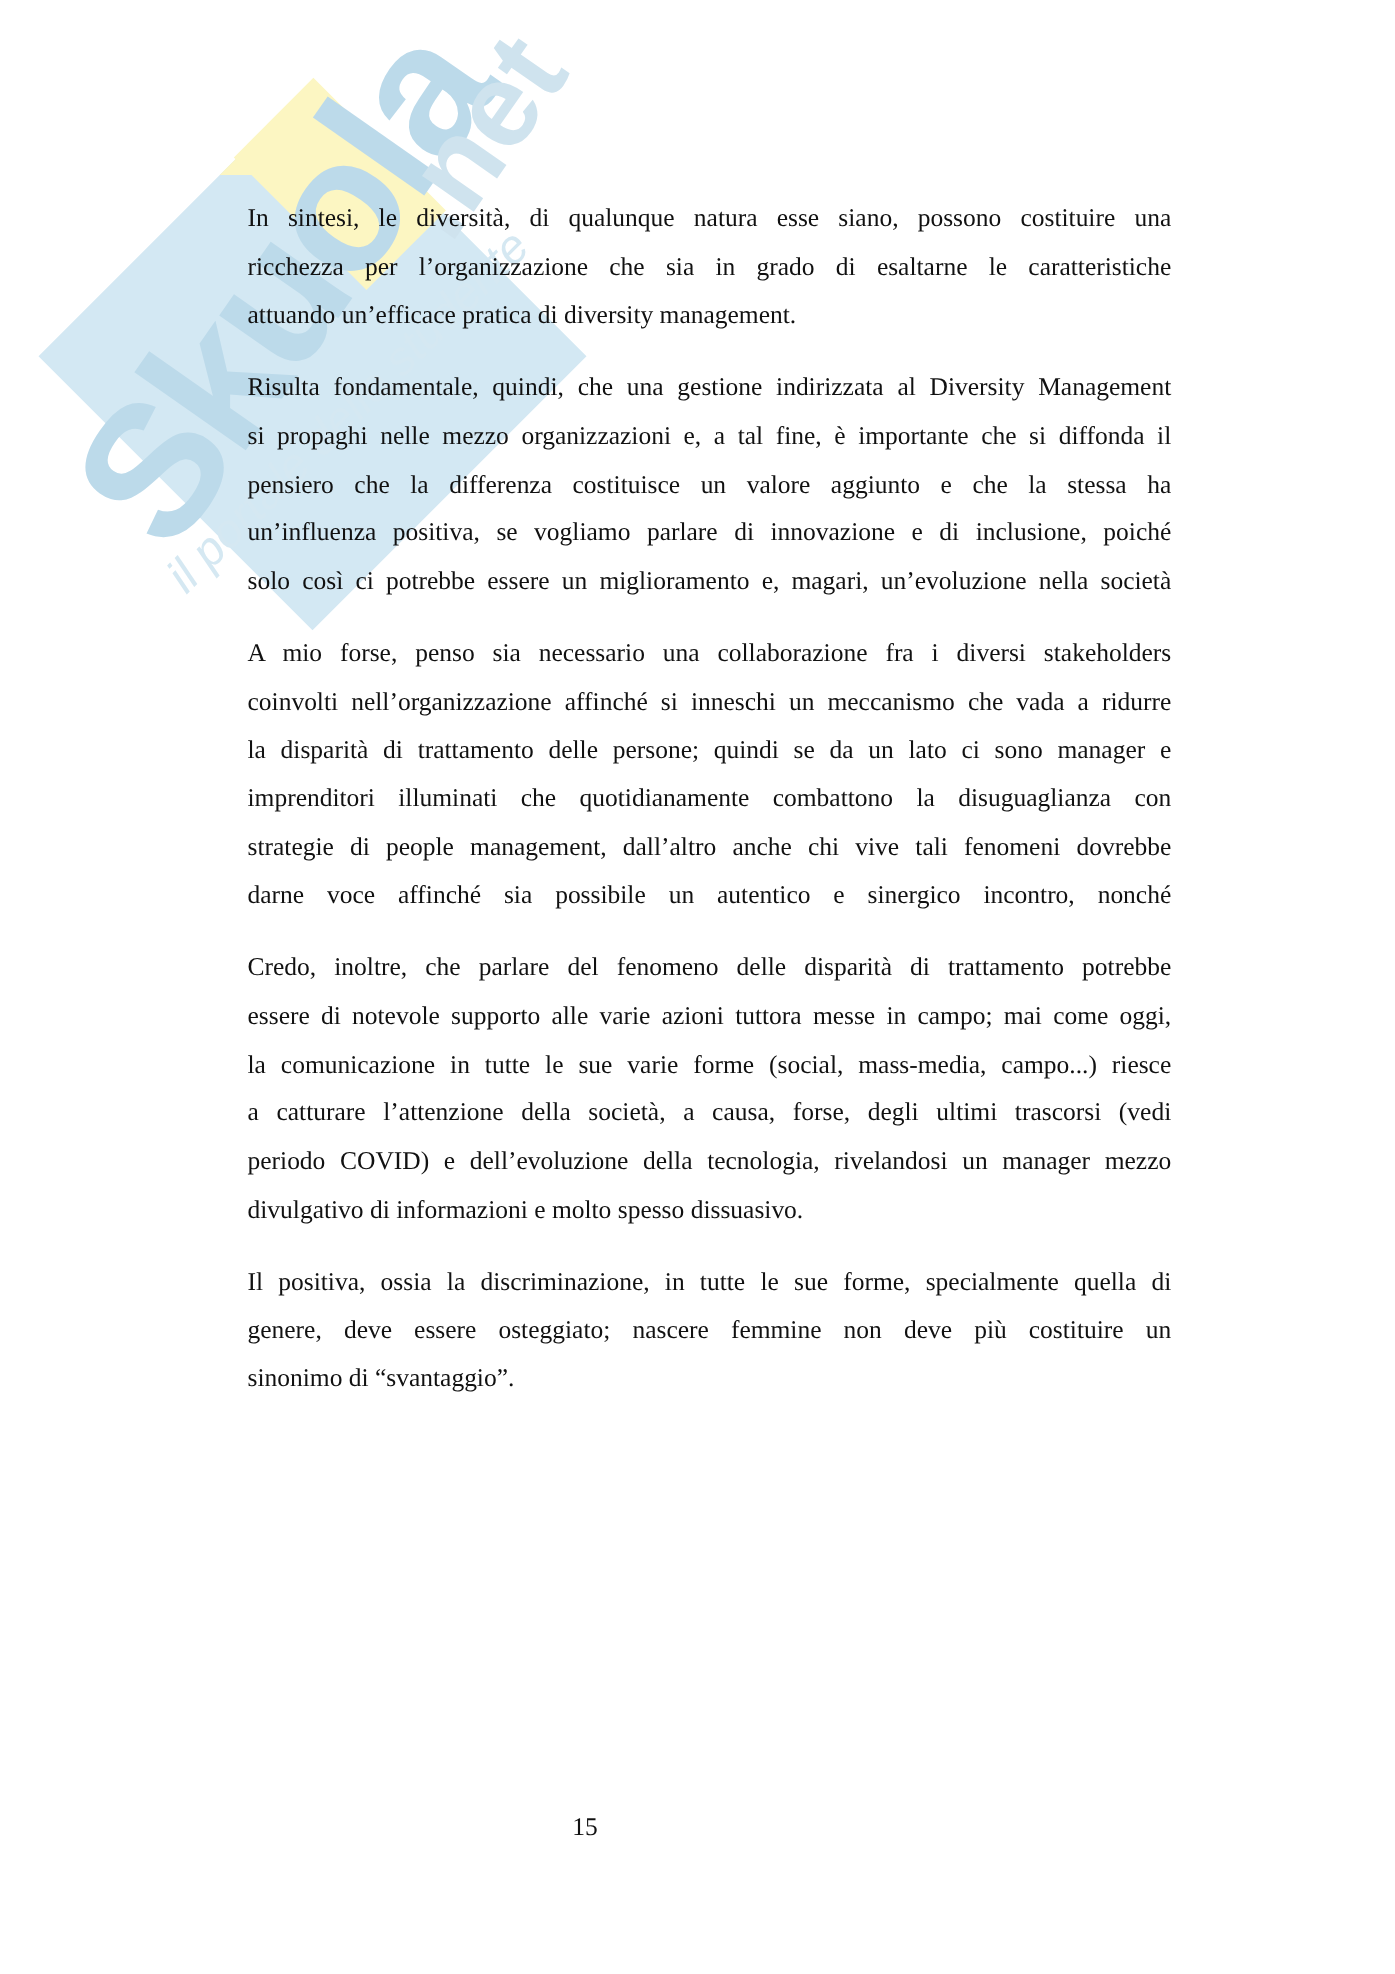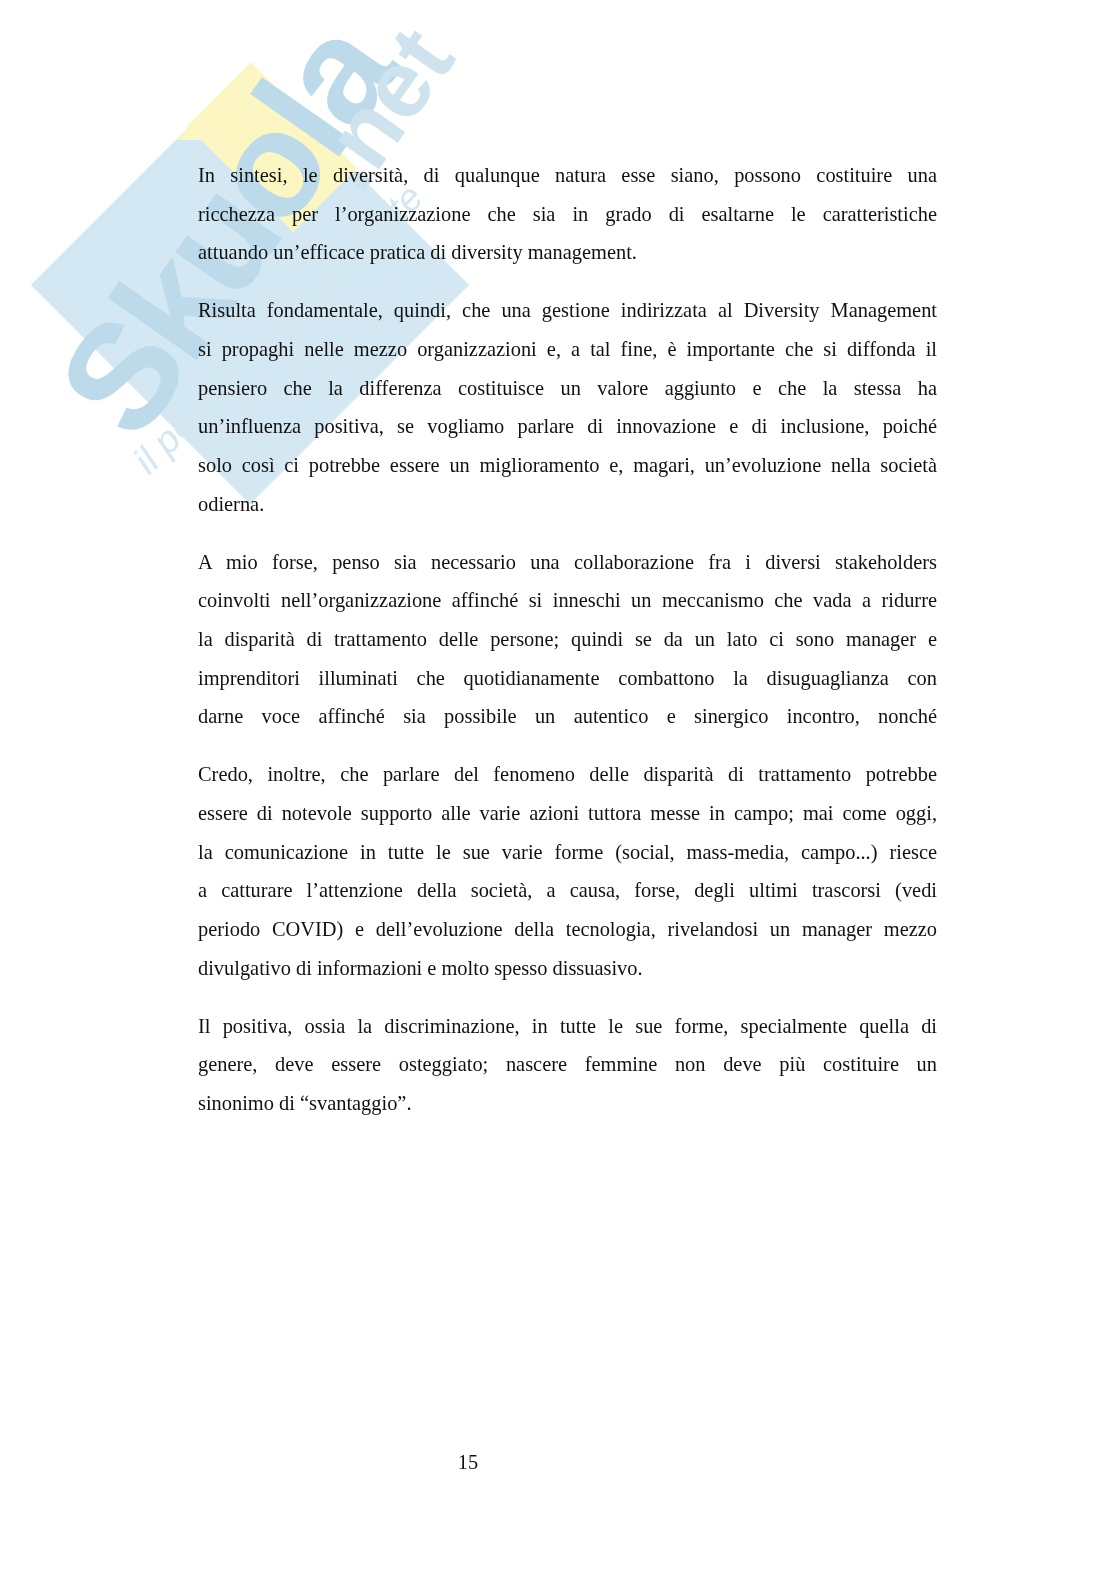--- a/index.html
+++ b/index.html
@@ -117,28 +117,28 @@
       <span class="line">ricchezza per l’organizzazione che sia in grado di esaltarne le caratteristiche</span>
       <span class="line last">attuando un’efficace pratica di diversity management.</span>
     </div>
 
     <div class="paragraph">
       <span class="line">Risulta fondamentale, quindi, che una gestione indirizzata al Diversity Management</span>
       <span class="line">si propaghi nelle mezzo organizzazioni e, a tal fine, è importante che si diffonda il</span>
       <span class="line">pensiero che la differenza costituisce un valore aggiunto e che la stessa ha</span>
       <span class="line">un’influenza positiva, se vogliamo parlare di innovazione e di inclusione, poiché</span>
       <span class="line">solo così ci potrebbe essere un miglioramento e, magari, un’evoluzione nella società</span>
-      <span class="line last">odierna.</span>
     </div>
 
     <div class="paragraph">
       <span class="line">A mio forse, penso sia necessario una collaborazione fra i diversi stakeholders</span>
       <span class="line">coinvolti nell’organizzazione affinché si inneschi un meccanismo che vada a ridurre</span>
       <span class="line">la disparità di trattamento delle persone; quindi se da un lato ci sono manager e</span>
       <span class="line">imprenditori illuminati che quotidianamente combattono la disuguaglianza con</span>
+      <span class="line">strategie di people management, dall’altro anche chi vive tali fenomeni dovrebbe</span>
       <span class="line">darne voce affinché sia possibile un autentico e sinergico incontro, nonché</span>
     </div>
 
     <div class="paragraph">
       <span class="line">Credo, inoltre, che parlare del fenomeno delle disparità di trattamento potrebbe</span>
       <span class="line">essere di notevole supporto alle varie azioni tuttora messe in campo; mai come oggi,</span>
       <span class="line">la comunicazione in tutte le sue varie forme (social, mass-media, campo...) riesce</span>
       <span class="line">a catturare l’attenzione della società, a causa, forse, degli ultimi trascorsi (vedi</span>
       <span class="line">periodo COVID) e dell’evoluzione della tecnologia, rivelandosi un manager mezzo</span>
       <span class="line last">divulgativo di informazioni e molto spesso dissuasivo.</span>

